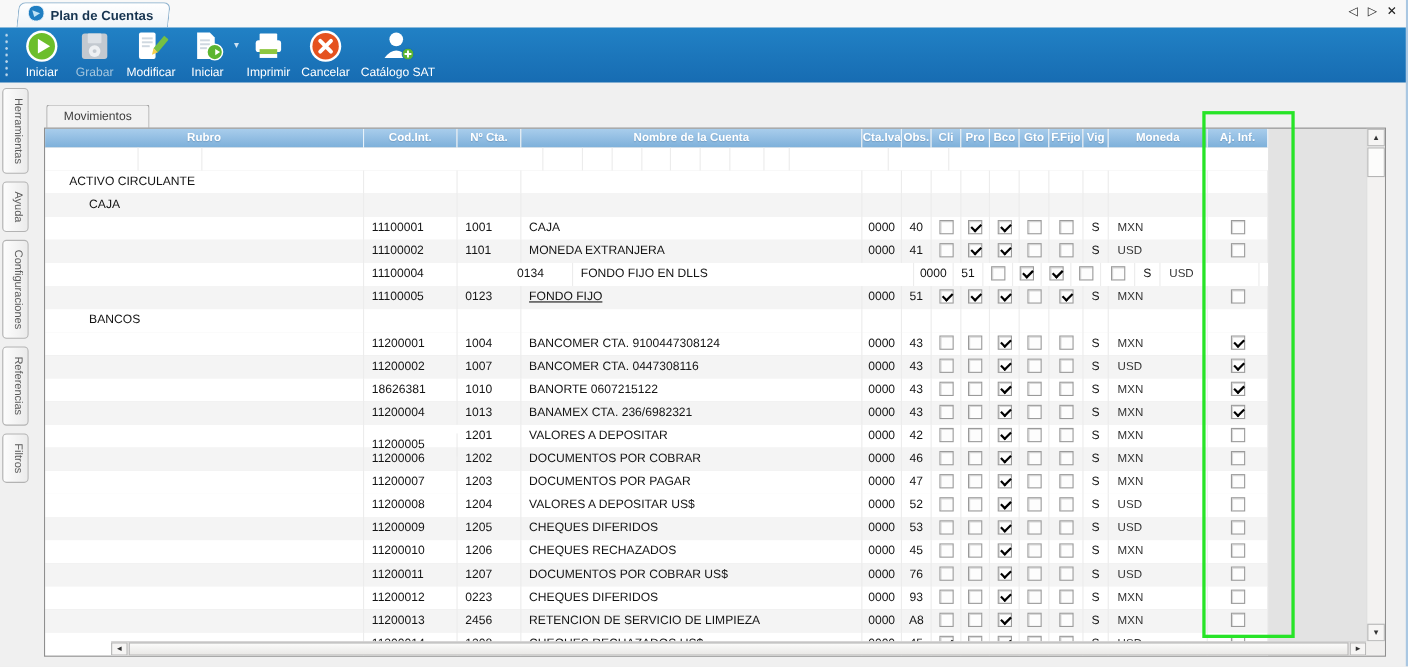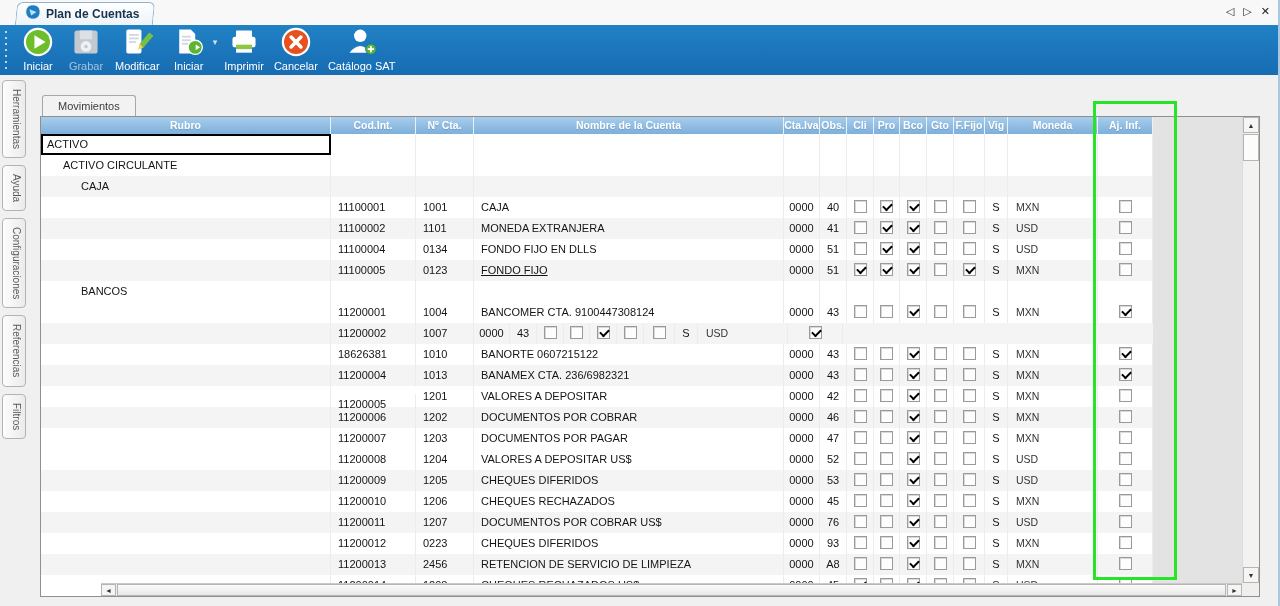--- a/index.html
+++ b/index.html
@@ -225,21 +225,20 @@
         <div class="hcell" style="width: 26px;">Pro</div>
         <div class="hcell" style="width: 27px;">Bco</div>
         <div class="hcell" style="width: 27px;">Gto</div>
         <div class="hcell" style="width: 31px;">F.Fijo</div>
         <div class="hcell" style="width: 23px;">Vig</div>
         <div class="hcell" style="width: 90px;">Moneda</div>
         <div class="hcell" style="width: 55px;">Aj. Inf.</div>
       </div>
     <div class="tbody" id="tbody">
         <div class="trow">
-          <div class="cell sel" style="width: 290px; padding-left: 4px;">ACTIVO</div>
           <div class="cell pad" style="width: 85px;"></div>
           <div class="cell pad" style="width: 58px;"></div>
           <div class="cell pad" style="width: 310px;"></div>
           <div class="cell ctr" style="width: 36px;"></div>
           <div class="cell ctr" style="width: 27px;"></div>
           <div class="cell" style="width: 27px;"></div>
           <div class="cell" style="width: 26px;"></div>
           <div class="cell" style="width: 27px;"></div>
           <div class="cell" style="width: 27px;"></div>
           <div class="cell" style="width: 31px;"></div>
@@ -331,21 +330,21 @@
           </div>
           <div class="cell ctr" style="width: 23px;">S</div>
           <div class="cell mon" style="width: 90px;">USD</div>
           <div class="cell" style="width: 55px;">
             <div class="cb"></div>
           </div>
         </div>
         <div class="trow">
           <div class="cell" style="width: 290px; padding-left: 4px;"></div>
           <div class="cell pad" style="width: 85px;">11100004</div>
-          <div class="cell pad" style="width: 58px;">0134</div>
+          <div class="cell pad" style="width: 58px; margin-left: 47px;">0134</div>
           <div class="cell pad" style="width: 310px;">FONDO FIJO EN DLLS</div>
           <div class="cell ctr" style="width: 36px;">0000</div>
           <div class="cell ctr" style="width: 27px;">51</div>
           <div class="cell" style="width: 27px;">
             <div class="cb"></div>
           </div>
           <div class="cell" style="width: 26px;">
             <div class="cb on"></div>
           </div>
           <div class="cell" style="width: 27px;">
@@ -432,20 +431,21 @@
           <div class="cell ctr" style="width: 23px;">S</div>
           <div class="cell mon" style="width: 90px;">MXN</div>
           <div class="cell" style="width: 55px;">
             <div class="cb on"></div>
           </div>
         </div>
         <div class="trow shade">
           <div class="cell" style="width: 290px; padding-left: 4px;"></div>
           <div class="cell pad" style="width: 85px;">11200002</div>
           <div class="cell pad" style="width: 58px;">1007</div>
+          <div class="cell pad" style="width: 310px;">BANCOMER CTA. 0447308116</div>
           <div class="cell ctr" style="width: 36px;">0000</div>
           <div class="cell ctr" style="width: 27px;">43</div>
           <div class="cell" style="width: 27px;">
             <div class="cb"></div>
           </div>
           <div class="cell" style="width: 26px;">
             <div class="cb"></div>
           </div>
           <div class="cell" style="width: 27px;">
             <div class="cb on"></div>

